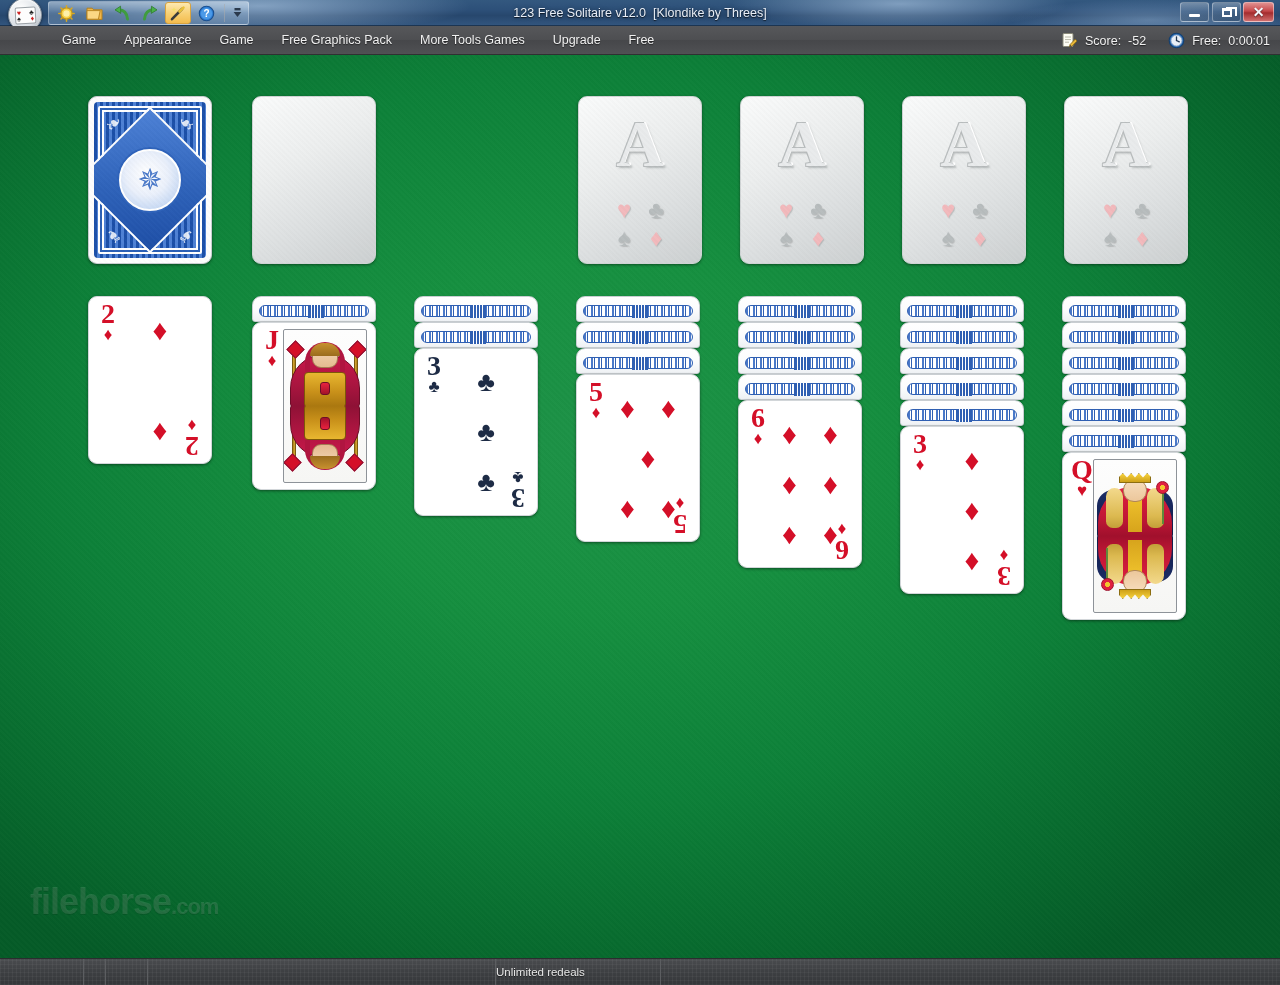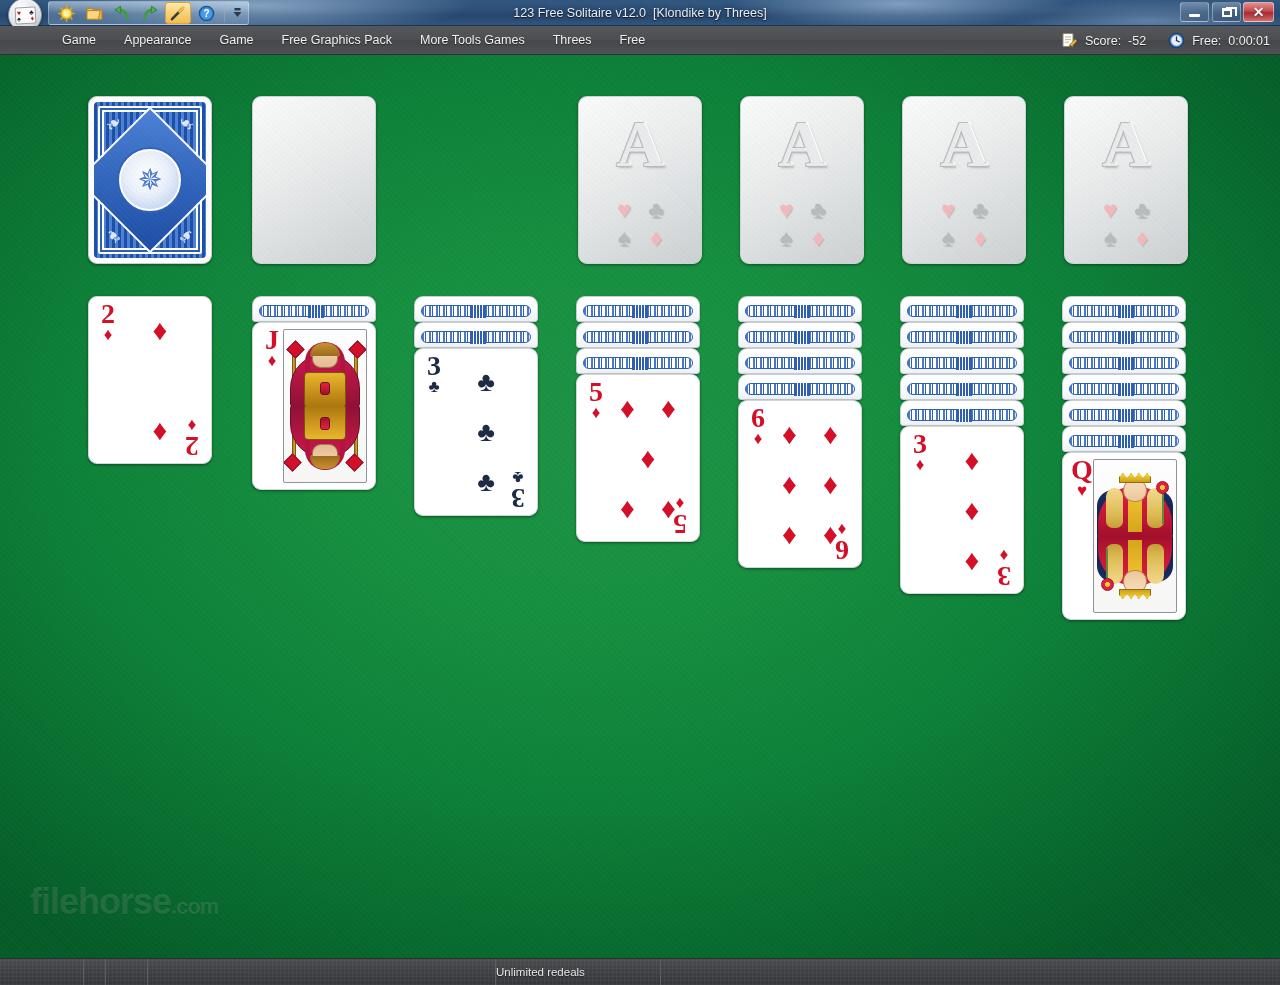--- a/index.html
+++ b/index.html
@@ -425,21 +425,21 @@
   </div>
 </div>
 
 <div id="menubar">
   <div id="menu-left">
     <div class="menuitem">Game</div>
     <div class="menuitem">Appearance</div>
     <div class="menuitem">Game</div>
     <div class="menuitem">Free Graphics Pack</div>
     <div class="menuitem">More Tools Games</div>
-    <div class="menuitem">Threes</div>
+    <div class="menuitem">Upgrade</div>
     <div class="menuitem">Free</div>
   </div>
 
   <div id="menu-right">
     <div class="statbox">
       <svg width="17" height="17" viewBox="0 0 17 17">
         <rect x="2" y="1.5" width="10" height="13" rx="1" fill="#fdfdf4" stroke="#8a8a7a" stroke-width="1"></rect>
         <line x1="4" y1="5" x2="10" y2="5" stroke="#b0b0a0" stroke-width="0.9"></line>
         <line x1="4" y1="7.6" x2="10" y2="7.6" stroke="#b0b0a0" stroke-width="0.9"></line>
         <line x1="4" y1="10.2" x2="8" y2="10.2" stroke="#b0b0a0" stroke-width="0.9"></line>

